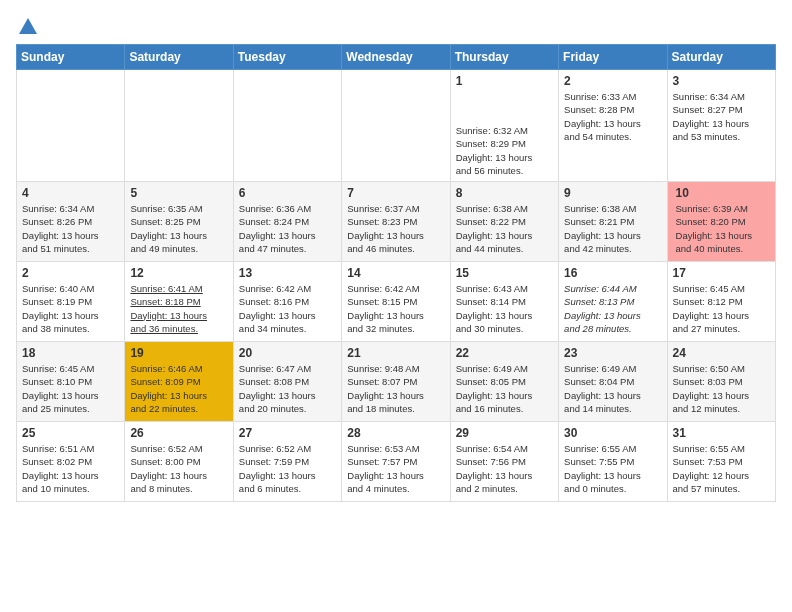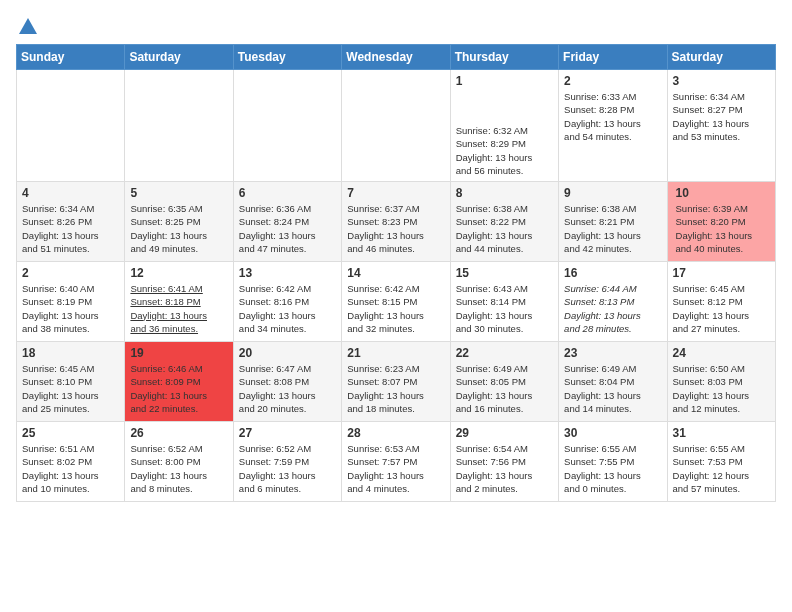--- a/index.html
+++ b/index.html
@@ -236,37 +236,37 @@
         </td>
       </tr>
       <tr>
         <td style="background: rgb(245, 245, 245); margin-left: 28px;">
           <span class="day-number">18</span>
           <div class="cell-content" style="white-space: pre-line;">Sunrise: 6:45 AM
 Sunset: 8:10 PM
 Daylight: 13 hours
 and 25 minutes.</div>
         </td>
-        <td style="background: #ef4444;">
+        <td style="background: #eab308;">
           <span class="day-number">19</span>
           <div class="cell-content" style="white-space: pre-line;">Sunrise: 6:46 AM
 Sunset: 8:09 PM
 Daylight: 13 hours
 and 22 minutes.</div>
         </td>
         <td style="background: rgb(245, 245, 245);">
           <span class="day-number">20</span>
           <div class="cell-content" style="white-space: pre-line;">Sunrise: 6:47 AM
 Sunset: 8:08 PM
 Daylight: 13 hours
 and 20 minutes.</div>
         </td>
         <td style="background: rgb(245, 245, 245);">
           <span class="day-number">21</span>
-          <div class="cell-content" style="white-space: pre-line;">Sunrise: 6:23 AM
+          <div class="cell-content" style="white-space: pre-line;">Sunrise: 9:48 AM
 Sunset: 8:07 PM
 Daylight: 13 hours
 and 18 minutes.</div>
         </td>
         <td style="background: rgb(245, 245, 245);">
           <span class="day-number">22</span>
           <div class="cell-content" style="white-space: pre-line;">Sunrise: 6:49 AM
 Sunset: 8:05 PM
 Daylight: 13 hours
 and 16 minutes.</div>

